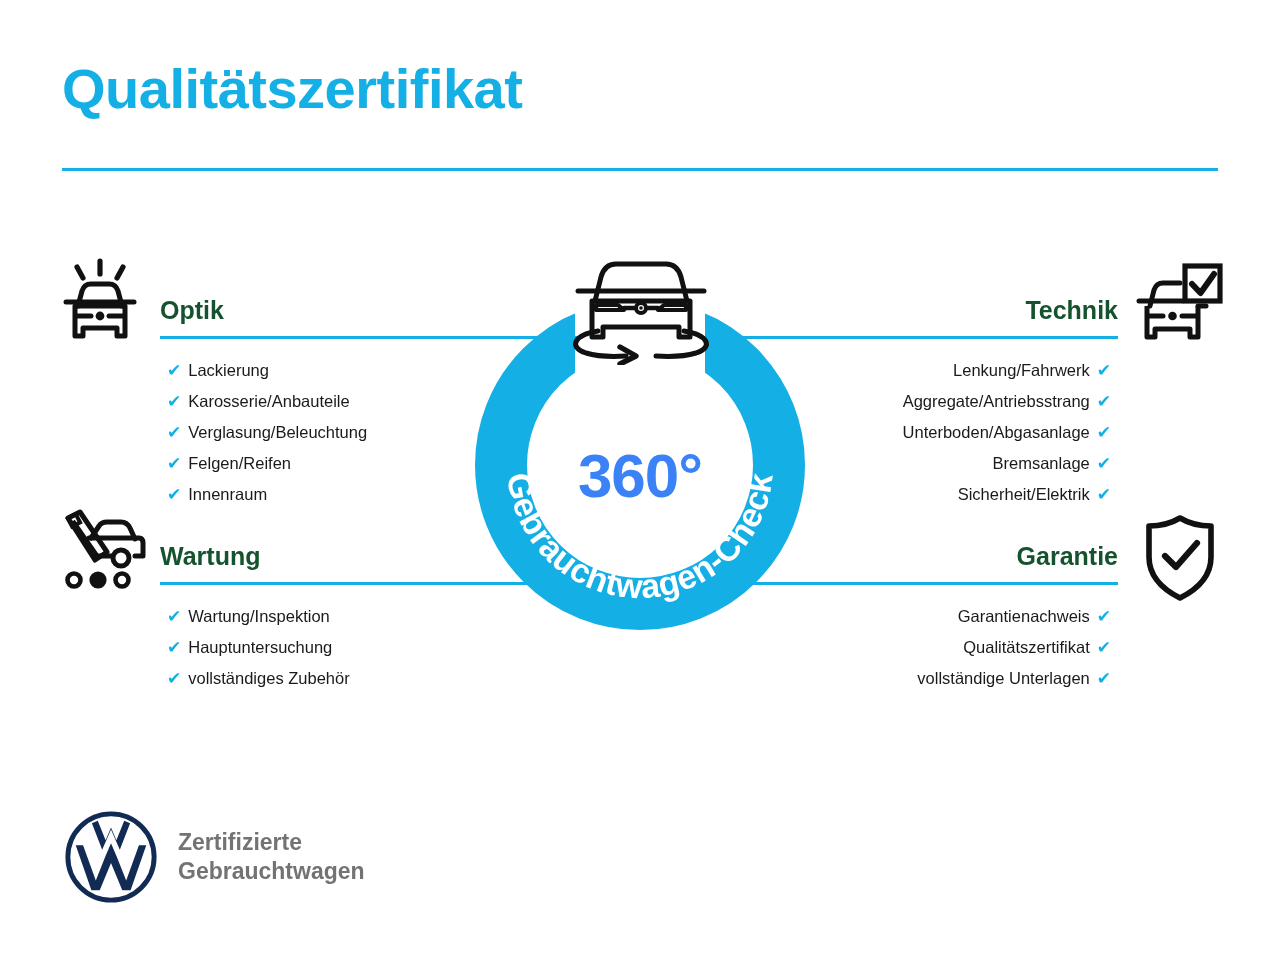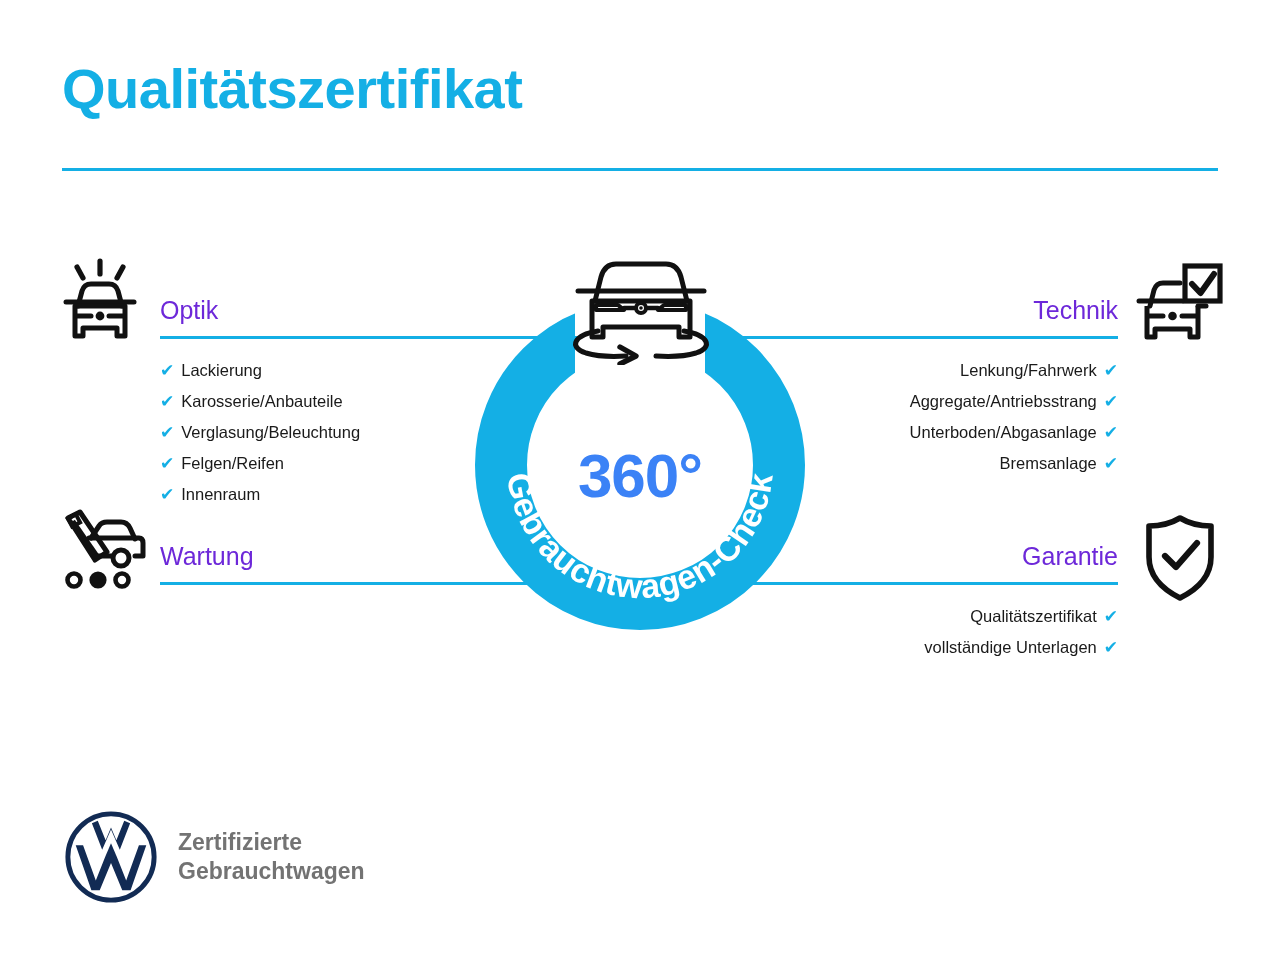--- a/index.html
+++ b/index.html
@@ -46,35 +46,35 @@
   .section.left  { left: 160px; }
   .section.right { left: 700px; width: 418px; text-align: right; }
 
   .sec-optik   { top: 296px; }
   .sec-wartung { top: 542px; }
   .sec-technik { top: 296px; }
   .sec-garantie{ top: 542px; }
 
   .section-title {
     font-size: 25px;
-    font-weight: 400;
-    color: #6d28d9;
+    font-weight: 700;
+    color: #14532d;
     line-height: 1.15;
     margin: 0;
     white-space: nowrap;
   }
   .section-rule {
     margin-top: 11px;
     width: 100%;
     height: 3px;
     background: #14AFE5;
   }
   .section-list {
     list-style: none;
-    margin: 0;
+    margin: 7px;
     padding: 0;
     margin-top: 16px;
   }
   .section-list li {
     font-size: 16.5px;
     line-height: 30px;
     color: #1a1a1a;
     white-space: nowrap;
     display: block;
   }
@@ -223,37 +223,44 @@
     <li><span class="check">✔</span><span>Karosserie/Anbauteile</span></li>
     <li><span class="check">✔</span><span>Verglasung/Beleuchtung</span></li>
     <li><span class="check">✔</span><span>Felgen/Reifen</span></li>
     <li><span class="check">✔</span><span>Innenraum</span></li>
   </ul>
 </div>
 
 <div class="section left sec-wartung">
   <h2 class="section-title">Wartung</h2>
   <div class="section-rule"></div>
+  <ul class="section-list">
+    <li><span class="check">✔</span><span>Wartung/Inspektion</span></li>
+    <li><span class="check">✔</span><span>Hauptuntersuchung</span></li>
+    <li><span class="check">✔</span><span>vollständiges Zubehör</span></li>
+  </ul>
 </div>
 
 <div class="section right sec-technik">
   <h2 class="section-title">Technik</h2>
   <div class="section-rule"></div>
   <ul class="section-list">
     <li><span>Lenkung/Fahrwerk</span><span class="check">✔</span></li>
     <li><span>Aggregate/Antriebsstrang</span><span class="check">✔</span></li>
     <li><span>Unterboden/Abgasanlage</span><span class="check">✔</span></li>
     <li><span>Bremsanlage</span><span class="check">✔</span></li>
+    <li><span>Sicherheit/Elektrik</span><span class="check">✔</span></li>
   </ul>
 </div>
 
 <div class="section right sec-garantie">
   <h2 class="section-title">Garantie</h2>
   <div class="section-rule"></div>
   <ul class="section-list">
+    <li><span>Garantienachweis</span><span class="check">✔</span></li>
     <li><span>Qualitätszertifikat</span><span class="check">✔</span></li>
     <li><span>vollständige Unterlagen</span><span class="check">✔</span></li>
   </ul>
 </div>
 
 <div class="badge">
 
   <div class="badge-car">
     <svg width="170" height="110" viewBox="0 0 170 110" fill="none" xmlns="http://www.w3.org/2000/svg">
 

